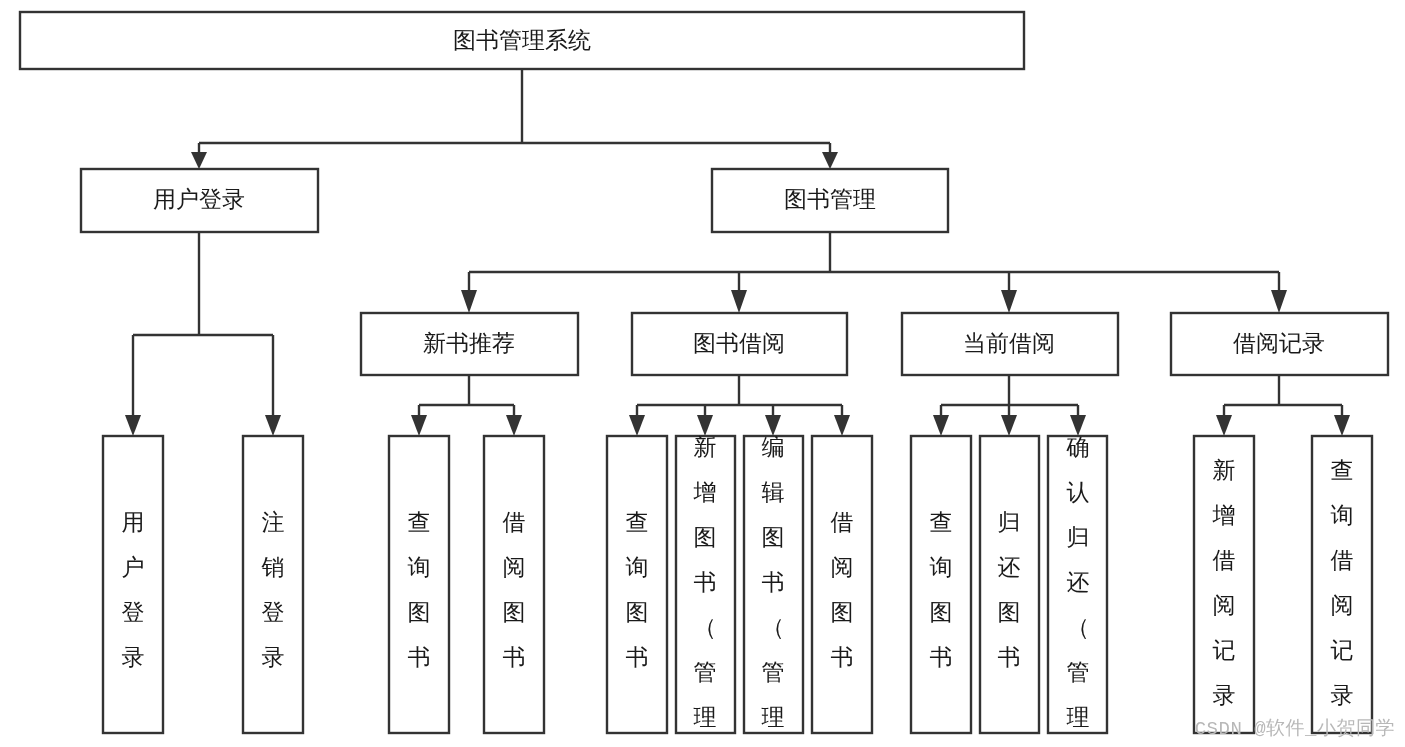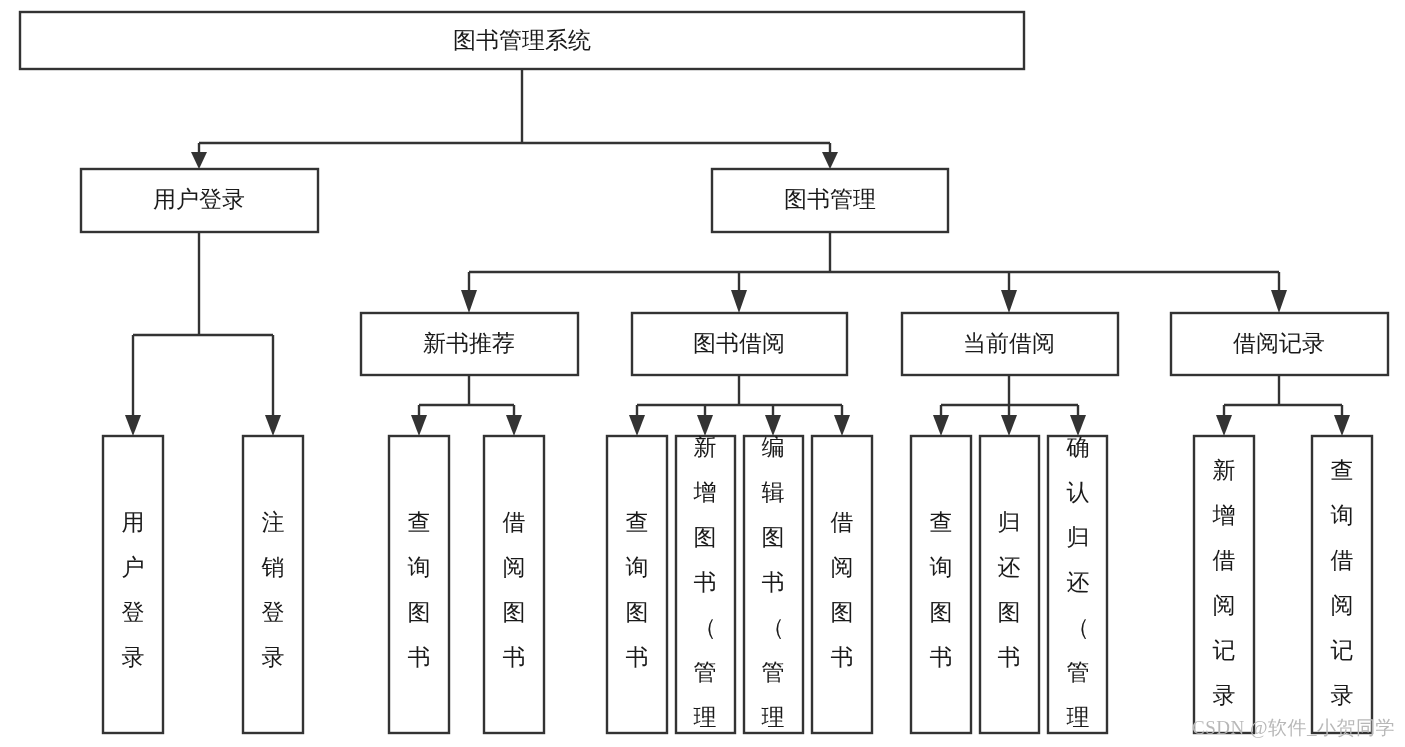--- a/index.html
+++ b/index.html
@@ -48,21 +48,21 @@
     fill: none;
   }
   .arrow-head {
     fill: #333333;
     stroke: none;
   }
   .watermark {
     position: absolute;
     right: 10px;
     bottom: 6px;
-    font-family: Liberation Serif, serif;
+    font-family: Liberation Mono, monospace;
     font-size: 19px;
     color: #b8b8b8;
     white-space: nowrap;
     letter-spacing: 0.5px;
     user-select: none;
   }
 </style>
 </head>
 <body>
 

